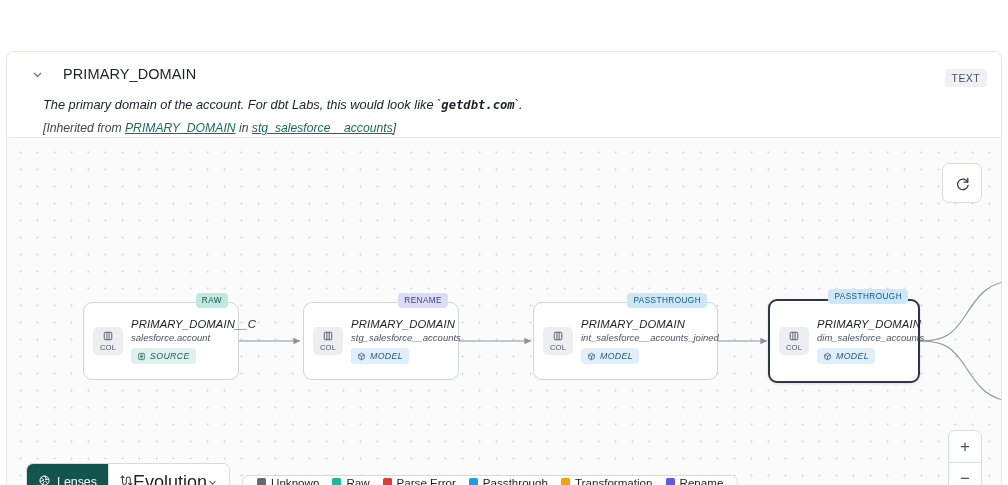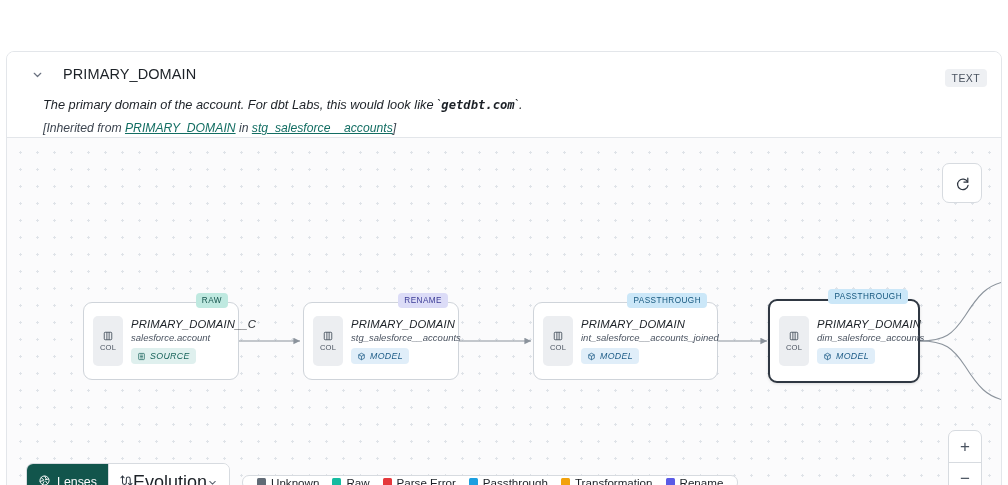--- a/index.html
+++ b/index.html
@@ -164,21 +164,21 @@
     display: flex;
     align-items: center;
     padding-left: 9px;
     z-index: 3;
   }
   .node.selected {
     border: 2.5px solid #2f3742;
     box-shadow: 0 1px 3px rgba(0,0,0,.12);
   }
   .node .coltag {
-    width: 30px; height: 50px;
+    width: 30px; height: 28px;
     background: #eceef1;
     border-radius: 5px;
     display: flex; flex-direction: column;
     align-items: center; justify-content: center;
     gap: 1px;
     flex: 0 0 auto;
   }
   .node .coltag svg { display:block; }
   .node .coltag span {
     font-size: 7.6px;

